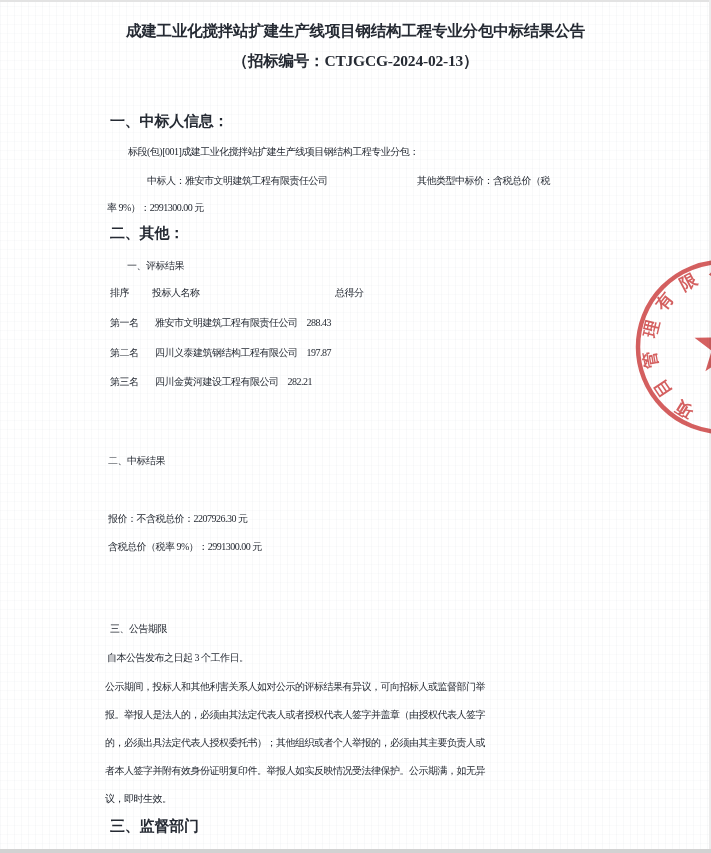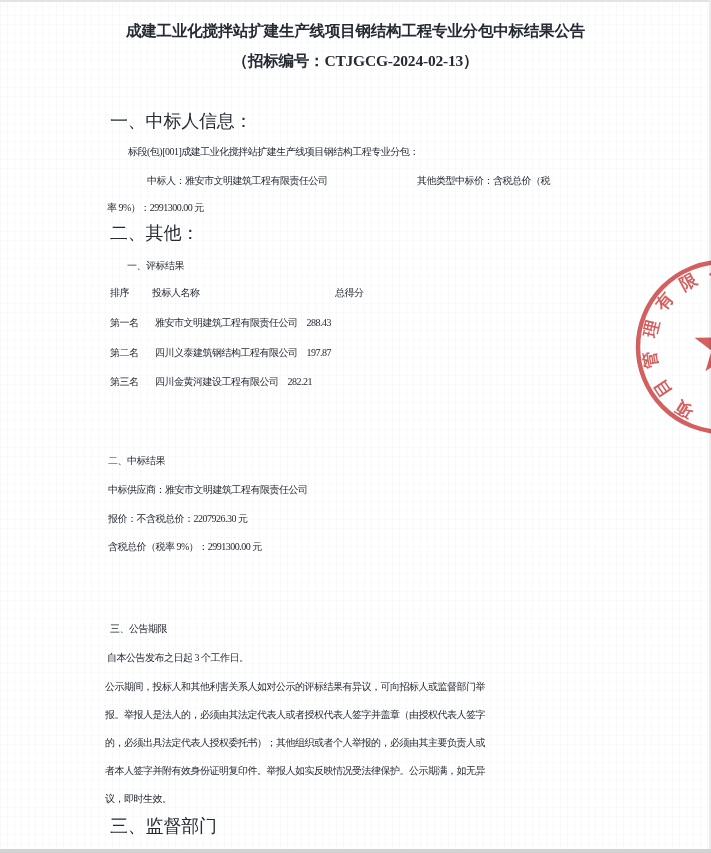--- a/index.html
+++ b/index.html
@@ -19,21 +19,21 @@
       repeating-linear-gradient(0deg, rgba(190,198,206,0.07) 0 1px, transparent 1px 9px);
   }
   .page::after{
     content:"";position:absolute;left:0;right:0;bottom:0;height:4px;
     background:#d2d2d2;pointer-events:none;
   }
   .edge-top{position:absolute;top:0;left:0;right:0;height:2px;background:#e3e3e3;}
   .edge-right{position:absolute;top:0;right:0;bottom:0;width:2px;background:#ececec;}
 
   .line{position:absolute;font-size:10px;letter-spacing:-0.5px;white-space:nowrap;line-height:18px;}
-  .bold{font-weight:normal;font-size:18px;letter-spacing:-0.2px;}
+  .bold{font-weight:bold;font-size:15px;letter-spacing:-0.2px;}
   .title{left:0;width:100%;text-align:center;font-weight:bold;font-size:15.5px;letter-spacing:-0.2px;}
 
   .col{position:absolute;top:0;white-space:nowrap;}
 
   .row-rank{display:inline-block;width:45px;}
   .row-score{margin-left:9px;}
 
   .stamp{position:absolute;left:595px;top:235px;width:240px;height:230px;pointer-events:none;mix-blend-mode:multiply;opacity:0.88;}
   .stamp text{font-family:"Liberation Serif","DejaVu Serif",serif;font-weight:bold;}
 </style>
@@ -67,21 +67,20 @@
     <span class="row-rank">第一名</span><span>雅安市文明建筑工程有限责任公司</span><span class="row-score">288.43</span>
   </div>
   <div class="line" style="top:344px;left:110px;">
     <span class="row-rank">第二名</span><span>四川义泰建筑钢结构工程有限公司</span><span class="row-score">197.87</span>
   </div>
   <div class="line" style="top:373px;left:110px;">
     <span class="row-rank">第三名</span><span>四川金黄河建设工程有限公司</span><span class="row-score">282.21</span>
   </div>
 
   <div class="line" style="top:452px;left:108px;">二、中标结果</div>
-  <div class="line" style="top:481px;left:108px;">中标供应商：雅安市文明建筑工程有限责任公司</div>
   <div class="line" style="top:510px;left:108px;">报价：不含税总价：2207926.30 元</div>
   <div class="line" style="top:538px;left:108px;">含税总价（税率 9%）：2991300.00 元</div>
 
   <div class="line" style="top:620px;left:110px;">三、公告期限</div>
   <div class="line" style="top:649px;left:107px;font-family:Liberation Serif, serif;">自本公告发布之日起 3 个工作日。</div>
   <div class="line" style="top:678px;left:105px;">公示期间，投标人和其他利害关系人如对公示的评标结果有异议，可向招标人或监督部门举</div>
   <div class="line" style="top:706px;left:105px;">报。举报人是法人的，必须由其法定代表人或者授权代表人签字并盖章（由授权代表人签字</div>
   <div class="line" style="top:734px;left:105px;">的，必须出具法定代表人授权委托书）；其他组织或者个人举报的，必须由其主要负责人或</div>
   <div class="line" style="top:762px;left:105px;">者本人签字并附有效身份证明复印件。举报人如实反映情况受法律保护。公示期满，如无异</div>
   <div class="line" style="top:790px;left:105px;">议，即时生效。</div>

